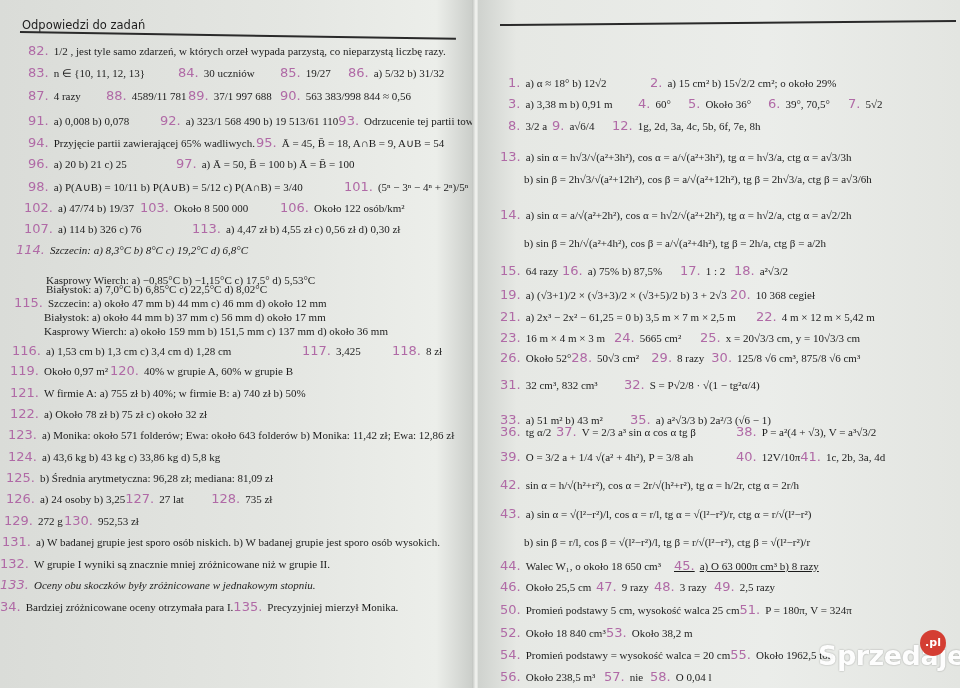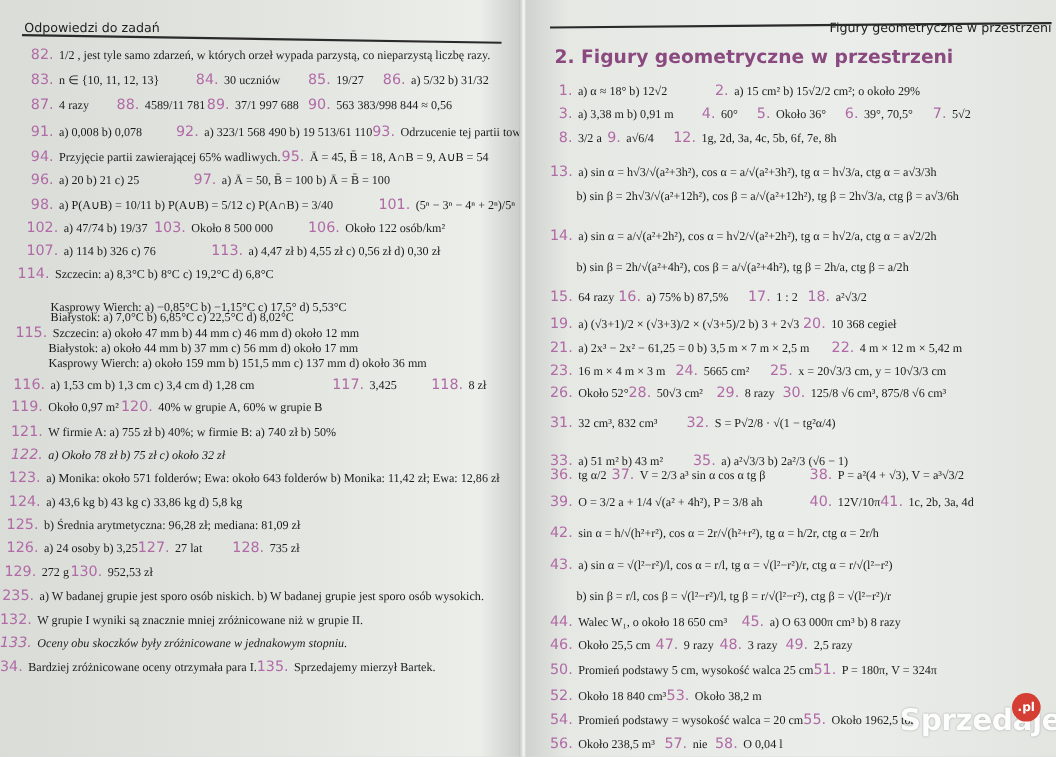--- a/index.html
+++ b/index.html
@@ -73,69 +73,67 @@
   <div id="left-lines">
       <div class="line" style="top: 44px; left: 28px;"><span class="item" style="margin-right: 10px;"><span class="num">82.</span><span class="txt">1/2 , jest tyle samo zdarzeń, w których orzeł wypada parzystą, co nieparzystą liczbę razy.</span></span></div>
       <div class="line" style="top: 66px; left: 28px;"><span class="item" style="min-width: 150px; margin-right: 0px;"><span class="num">83.</span><span class="txt">n ∈ {10, 11, 12, 13}</span></span><span class="item" style="min-width: 102px; margin-right: 0px;"><span class="num">84.</span><span class="txt">30 uczniów</span></span><span class="item" style="min-width: 68px; margin-right: 0px;"><span class="num">85.</span><span class="txt">19/27</span></span><span class="item" style="margin-right: 10px;"><span class="num">86.</span><span class="txt">a) 5/32     b) 31/32</span></span></div>
       <div class="line" style="top: 89px; left: 28px;"><span class="item" style="min-width: 78px; margin-right: 0px;"><span class="num">87.</span><span class="txt">4 razy</span></span><span class="item" style="min-width: 82px; margin-right: 0px;"><span class="num">88.</span><span class="txt">4589/11 781</span></span><span class="item" style="min-width: 92px; margin-right: 0px;"><span class="num">89.</span><span class="txt">37/1 997 688</span></span><span class="item" style="margin-right: 10px;"><span class="num">90.</span><span class="txt">563 383/998 844 ≈ 0,56</span></span></div>
       <div class="line" style="top: 114px; left: 28px;"><span class="item" style="min-width: 132px; margin-right: 0px;"><span class="num">91.</span><span class="txt">a) 0,008     b) 0,078</span></span><span class="item" style="min-width: 160px; margin-right: 0px;"><span class="num">92.</span><span class="txt">a) 323/1 568 490     b) 19 513/61 110</span></span><span class="item" style="margin-right: 10px;"><span class="num">93.</span><span class="txt">Odrzucenie tej partii towaru.</span></span></div>
       <div class="line" style="top: 136px; left: 28px;"><span class="item" style="min-width: 228px; margin-right: 0px;"><span class="num">94.</span><span class="txt">Przyjęcie partii zawierającej 65% wadliwych.</span></span><span class="item" style="margin-right: 10px;"><span class="num">95.</span><span class="txt">Ā = 45, B̄ = 18, A∩B = 9, A∪B = 54</span></span></div>
       <div class="line" style="top: 157px; left: 28px;"><span class="item" style="min-width: 148px; margin-right: 0px;"><span class="num">96.</span><span class="txt">a) 20     b) 21     c) 25</span></span><span class="item" style="margin-right: 10px;"><span class="num">97.</span><span class="txt">a) Ā = 50, B̄ = 100     b) Ā = B̄ = 100</span></span></div>
       <div class="line" style="top: 180px; left: 28px;"><span class="item" style="min-width: 316px; margin-right: 0px;"><span class="num">98.</span><span class="txt">a) P(A∪B) = 10/11    b) P(A∪B) = 5/12    c) P(A∩B) = 3/40</span></span><span class="item" style="margin-right: 10px;"><span class="num">101.</span><span class="txt">(5ⁿ − 3ⁿ − 4ⁿ + 2ⁿ)/5ⁿ</span></span></div>
       <div class="line" style="top: 201px; left: 24px;"><span class="item" style="min-width: 116px; margin-right: 0px;"><span class="num">102.</span><span class="txt">a) 47/74     b) 19/37</span></span><span class="item" style="min-width: 140px; margin-right: 0px;"><span class="num">103.</span><span class="txt">Około 8 500 000</span></span><span class="item" style="margin-right: 10px;"><span class="num">106.</span><span class="txt">Około 122 osób/km²</span></span></div>
       <div class="line" style="top: 222px; left: 24px;"><span class="item" style="min-width: 168px; margin-right: 0px;"><span class="num">107.</span><span class="txt">a) 114     b) 326     c) 76</span></span><span class="item" style="margin-right: 10px;"><span class="num">113.</span><span class="txt">a) 4,47 zł     b) 4,55 zł     c) 0,56 zł     d) 0,30 zł</span></span></div>
-      <div class="line" style="top: 243px; left: 16px;"><span class="item" style="margin-right: 10px;"><span class="num">114.</span><span class="txt">Szczecin:  a) 8,3°C     b) 8°C     c) 19,2°C     d) 6,8°C</span></span></div>
+      <div class="line" style="top: 243px; left: 16px; font-style: italic;"><span class="item" style="margin-right: 10px;"><span class="num">114.</span><span class="txt">Szczecin:  a) 8,3°C     b) 8°C     c) 19,2°C     d) 6,8°C</span></span></div>
       <div class="line" style="top: 258px; left: 46px;"><span class="item" style="margin-right: 10px; margin-top: 24px;"><span class="txt">Białystok:  a) 7,0°C     b) 6,85°C   c) 22,5°C     d) 8,02°C</span></span></div>
       <div class="line" style="top: 273px; left: 46px;"><span class="item" style="margin-right: 10px;"><span class="txt">Kasprowy Wierch:  a) −0,85°C     b) −1,15°C     c) 17,5°   d) 5,53°C</span></span></div>
       <div class="line" style="top: 296px; left: 14px;"><span class="item" style="margin-right: 10px;"><span class="num">115.</span><span class="txt">Szczecin:  a) około 47 mm     b) 44 mm     c) 46 mm     d) około 12 mm</span></span></div>
       <div class="line" style="top: 310px; left: 44px;"><span class="item" style="margin-right: 10px;"><span class="txt">Białystok:  a) około 44 mm     b) 37 mm     c) 56 mm     d) około 17 mm</span></span></div>
       <div class="line" style="top: 324px; left: 44px;"><span class="item" style="margin-right: 10px;"><span class="txt">Kasprowy Wierch:  a) około 159 mm     b) 151,5 mm     c) 137 mm     d) około 36 mm</span></span></div>
       <div class="line" style="top: 344px; left: 12px;"><span class="item" style="min-width: 290px; margin-right: 0px;"><span class="num">116.</span><span class="txt">a) 1,53 cm     b) 1,3 cm     c) 3,4 cm     d) 1,28 cm</span></span><span class="item" style="min-width: 90px; margin-right: 0px;"><span class="num">117.</span><span class="txt">3,425</span></span><span class="item" style="margin-right: 10px;"><span class="num">118.</span><span class="txt">8 zł</span></span></div>
       <div class="line" style="top: 364px; left: 10px;"><span class="item" style="min-width: 100px; margin-right: 0px;"><span class="num">119.</span><span class="txt">Około 0,97 m²</span></span><span class="item" style="margin-right: 10px;"><span class="num">120.</span><span class="txt">40% w grupie A, 60% w grupie B</span></span></div>
       <div class="line" style="top: 386px; left: 10px;"><span class="item" style="margin-right: 10px;"><span class="num">121.</span><span class="txt">W firmie A:  a) 755 zł     b) 40%;     w firmie B:  a) 740 zł     b) 50%</span></span></div>
-      <div class="line" style="top: 407px; left: 10px;"><span class="item" style="margin-right: 10px; font-style: italic;"><span class="num">122.</span><span class="txt">a) Około 78 zł     b) 75 zł     c) około 32 zł</span></span></div>
+      <div class="line" style="top: 407px; left: 10px;"><span class="item" style="margin-right: 10px;"><span class="num">122.</span><span class="txt">a) Około 78 zł     b) 75 zł     c) około 32 zł</span></span></div>
       <div class="line" style="top: 428px; left: 8px; text-decoration: underline;"><span class="item" style="margin-right: 10px;"><span class="num">123.</span><span class="txt">a) Monika: około 571 folderów;     Ewa: około 643 folderów     b) Monika: 11,42 zł;     Ewa: 12,86 zł</span></span></div>
       <div class="line" style="top: 450px; left: 8px;"><span class="item" style="margin-right: 10px;"><span class="num">124.</span><span class="txt">a) 43,6 kg     b) 43 kg     c) 33,86 kg     d) 5,8 kg</span></span></div>
       <div class="line" style="top: 471px; left: 6px;"><span class="item" style="margin-right: 10px;"><span class="num">125.</span><span class="txt">b) Średnia arytmetyczna: 96,28 zł; mediana: 81,09 zł</span></span></div>
       <div class="line" style="top: 492px; left: 6px;"><span class="item" style="min-width: 118px; margin-right: 0px;"><span class="num">126.</span><span class="txt">a) 24 osoby     b) 3,25</span></span><span class="item" style="min-width: 86px; margin-right: 0px;"><span class="num">127.</span><span class="txt">27 lat</span></span><span class="item" style="margin-right: 10px;"><span class="num">128.</span><span class="txt">735 zł</span></span></div>
       <div class="line" style="top: 514px; left: 4px;"><span class="item" style="min-width: 60px; margin-right: 0px;"><span class="num">129.</span><span class="txt">272 g</span></span><span class="item" style="margin-right: 0;"><span class="num">130.</span><span class="txt">952,53 zł</span></span></div>
-      <div class="line" style="top: 535px; left: 2px;"><span class="item" style="margin-right: 10px;"><span class="num">235.</span><span class="txt">a) W badanej grupie jest sporo osób niskich.     b) W badanej grupie jest sporo osób wysokich.</span></span></div>
+      <div class="line" style="top: 535px; left: 2px;"><span class="item" style="margin-right: 10px;"><span class="num">131.</span><span class="txt">a) W badanej grupie jest sporo osób niskich.     b) W badanej grupie jest sporo osób wysokich.</span></span></div>
       <div class="line" style="top: 557px; left: 0px;"><span class="item" style="margin-right: 10px;"><span class="num">132.</span><span class="txt">W grupie I wyniki są znacznie mniej zróżnicowane niż w grupie II.</span></span></div>
       <div class="line" style="top: 578px; left: 0px;"><span class="item" style="margin-right: 10px; font-style: italic;"><span class="num">133.</span><span class="txt">Oceny obu skoczków były zróżnicowane w jednakowym stopniu.</span></span></div>
-      <div class="line" style="top: 600px; left: 0px;"><span class="item" style="min-width: 230px; margin-right: 0px;"><span class="num">34.</span><span class="txt">Bardziej zróżnicowane oceny otrzymała para I.</span></span><span class="item" style="margin-right: 10px;"><span class="num">135.</span><span class="txt">Sprzedajemy mierzył Bartek.</span></span></div>
+      <div class="line" style="top: 600px; left: 0px;"><span class="item" style="min-width: 230px; margin-right: 0px;"><span class="num">34.</span><span class="txt">Bardziej zróżnicowane oceny otrzymała para I.</span></span><span class="item" style="margin-right: 10px;"><span class="num">135.</span><span class="txt">Precyzyjniej mierzył Monika.</span></span></div>
     </div>
 </div>
 
 <div class="gutter"></div>
 
 <div class="page right">
-  <div class="running-head r">Figury geometryczne w przestrzeni</div>
   <div class="rule r"></div>
-  <div class="chapter-title">2. Figury geometryczne w przestrzeni</div>
   <div id="right-lines">
       <div class="line" style="top: 76px; left: 30px;"><span class="item" style="min-width: 142px; margin-right: 0px;"><span class="num">1.</span><span class="txt">a) α ≈ 18°     b) 12√2</span></span><span class="item" style="margin-right: 10px;"><span class="num">2.</span><span class="txt">a) 15 cm²     b) 15√2/2 cm²;  o około 29%</span></span></div>
       <div class="line" style="top: 97px; left: 30px;"><span class="item" style="min-width: 130px; margin-right: 0px;"><span class="num">3.</span><span class="txt">a) 3,38 m     b) 0,91 m</span></span><span class="item" style="min-width: 50px; margin-right: 0px;"><span class="num">4.</span><span class="txt">60°</span></span><span class="item" style="min-width: 80px; margin-right: 0px;"><span class="num">5.</span><span class="txt">Około 36°</span></span><span class="item" style="min-width: 80px; margin-right: 0px;"><span class="num">6.</span><span class="txt">39°, 70,5°</span></span><span class="item" style="margin-right: 10px;"><span class="num">7.</span><span class="txt">5√2</span></span></div>
       <div class="line" style="top: 119px; left: 30px;"><span class="item" style="min-width: 44px; margin-right: 0px;"><span class="num">8.</span><span class="txt">3/2 a</span></span><span class="item" style="min-width: 60px; margin-right: 0px;"><span class="num">9.</span><span class="txt">a√6/4</span></span><span class="item" style="margin-right: 10px;"><span class="num">12.</span><span class="txt">1g, 2d, 3a, 4c, 5b, 6f, 7e, 8h</span></span></div>
       <div class="line" style="top: 150px; left: 22px;"><span class="item" style="margin-right: 10px;"><span class="num">13.</span><span class="txt">a) sin α = h√3/√(a²+3h²),   cos α = a/√(a²+3h²),   tg α = h√3/a,   ctg α = a√3/3h</span></span></div>
       <div class="line" style="top: 172px; left: 46px;"><span class="item" style="margin-right: 10px;"><span class="txt">b) sin β = 2h√3/√(a²+12h²),   cos β = a/√(a²+12h²),   tg β = 2h√3/a,   ctg β = a√3/6h</span></span></div>
       <div class="line" style="top: 208px; left: 22px;"><span class="item" style="margin-right: 10px;"><span class="num">14.</span><span class="txt">a) sin α = a/√(a²+2h²),   cos α = h√2/√(a²+2h²),   tg α = h√2/a,   ctg α = a√2/2h</span></span></div>
       <div class="line" style="top: 236px; left: 46px;"><span class="item" style="margin-right: 10px;"><span class="txt">b) sin β = 2h/√(a²+4h²),   cos β = a/√(a²+4h²),   tg β = 2h/a,   ctg β = a/2h</span></span></div>
       <div class="line" style="top: 264px; left: 22px;"><span class="item" style="min-width: 62px; margin-right: 0px;"><span class="num">15.</span><span class="txt">64 razy</span></span><span class="item" style="min-width: 118px; margin-right: 0px;"><span class="num">16.</span><span class="txt">a) 75%     b) 87,5%</span></span><span class="item" style="min-width: 54px; margin-right: 0px;"><span class="num">17.</span><span class="txt">1 : 2</span></span><span class="item" style="margin-right: 10px;"><span class="num">18.</span><span class="txt">a²√3/2</span></span></div>
       <div class="line" style="top: 288px; left: 22px;"><span class="item" style="min-width: 230px; margin-right: 0px;"><span class="num">19.</span><span class="txt">a) (√3+1)/2 × (√3+3)/2 × (√3+5)/2     b) 3 + 2√3</span></span><span class="item" style="margin-right: 10px;"><span class="num">20.</span><span class="txt">10 368 cegieł</span></span></div>
       <div class="line" style="top: 310px; left: 22px;"><span class="item" style="min-width: 256px; margin-right: 0px;"><span class="num">21.</span><span class="txt">a) 2x³ − 2x² − 61,25 = 0    b) 3,5 m × 7 m × 2,5 m</span></span><span class="item" style="margin-right: 10px;"><span class="num">22.</span><span class="txt">4 m × 12 m × 5,42 m</span></span></div>
       <div class="line" style="top: 331px; left: 22px;"><span class="item" style="min-width: 114px; margin-right: 0px;"><span class="num">23.</span><span class="txt">16 m × 4 m × 3 m</span></span><span class="item" style="min-width: 86px; margin-right: 0px;"><span class="num">24.</span><span class="txt">5665 cm²</span></span><span class="item" style="margin-right: 10px;"><span class="num">25.</span><span class="txt">x = 20√3/3 cm,   y = 10√3/3 cm</span></span></div>
       <div class="line" style="top: 351px; left: 22px;"><span class="item" style="min-width: 70px; margin-right: 0px;"><span class="num">26.</span><span class="txt">Około 52°</span></span><span class="item" style="min-width: 80px; margin-right: 0px;"><span class="num">28.</span><span class="txt">50√3 cm²</span></span><span class="item" style="min-width: 60px; margin-right: 0px;"><span class="num">29.</span><span class="txt">8 razy</span></span><span class="item" style="margin-right: 10px;"><span class="num">30.</span><span class="txt">125/8 √6 cm³,   875/8 √6 cm³</span></span></div>
       <div class="line" style="top: 378px; left: 22px;"><span class="item" style="min-width: 124px; margin-right: 0px;"><span class="num">31.</span><span class="txt">32 cm³,   832 cm³</span></span><span class="item" style="margin-right: 10px;"><span class="num">32.</span><span class="txt">S = P√2/8 · √(1 − tg²α/4)</span></span></div>
       <div class="line" style="top: 413px; left: 22px;"><span class="item" style="min-width: 130px; margin-right: 0px;"><span class="num">33.</span><span class="txt">a) 51 m²     b) 43 m²</span></span><span class="item" style="margin-right: 10px;"><span class="num">35.</span><span class="txt">a) a²√3/3     b) 2a²/3 (√6 − 1)</span></span></div>
       <div class="line" style="top: 425px; left: 22px;"><span class="item" style="min-width: 56px; margin-right: 0px;"><span class="num">36.</span><span class="txt">tg α/2</span></span><span class="item" style="min-width: 180px; margin-right: 0px;"><span class="num">37.</span><span class="txt">V = 2/3 a³ sin α cos α tg β</span></span><span class="item" style="margin-right: 10px;"><span class="num">38.</span><span class="txt">P = a²(4 + √3),     V = a³√3/2</span></span></div>
       <div class="line" style="top: 450px; left: 22px;"><span class="item" style="min-width: 236px; margin-right: 0px;"><span class="num">39.</span><span class="txt">O = 3/2 a + 1/4 √(a² + 4h²),     P = 3/8 ah</span></span><span class="item" style="min-width: 60px; margin-right: 0px;"><span class="num">40.</span><span class="txt">12V/10π</span></span><span class="item" style="margin-right: 10px;"><span class="num">41.</span><span class="txt">1c,  2b,  3a,  4d</span></span></div>
       <div class="line" style="top: 478px; left: 22px;"><span class="item" style="margin-right: 10px;"><span class="num">42.</span><span class="txt">sin α = h/√(h²+r²),     cos α = 2r/√(h²+r²),     tg α = h/2r,     ctg α = 2r/h</span></span></div>
       <div class="line" style="top: 507px; left: 22px;"><span class="item" style="margin-right: 10px;"><span class="num">43.</span><span class="txt">a) sin α = √(l²−r²)/l,     cos α = r/l,     tg α = √(l²−r²)/r,     ctg α = r/√(l²−r²)</span></span></div>
       <div class="line" style="top: 535px; left: 46px;"><span class="item" style="margin-right: 10px;"><span class="txt">b) sin β = r/l,     cos β = √(l²−r²)/l,     tg β = r/√(l²−r²),     ctg β = √(l²−r²)/r</span></span></div>
-      <div class="line" style="top: 559px; left: 22px;"><span class="item" style="min-width: 174px; margin-right: 0px;"><span class="num">44.</span><span class="txt">Walec W₁,  o około 18 650 cm³</span></span><span class="item" style="margin-right: 24px;"><span class="num">45.</span><span class="txt">a) O 63 000π cm³     b) 8 razy</span></span></div>
+      <div class="line" style="top: 559px; left: 22px;"><span class="item" style="min-width: 174px; margin-right: 0px;"><span class="num">44.</span><span class="txt">Walec W₁,  o około 18 650 cm³</span></span><span class="item" style="margin-right: 24px; text-decoration: underline;"><span class="num">45.</span><span class="txt">a) O 63 000π cm³     b) 8 razy</span></span></div>
       <div class="line" style="top: 580px; left: 22px;"><span class="item" style="min-width: 96px; margin-right: 0px;"><span class="num">46.</span><span class="txt">Około 25,5 cm</span></span><span class="item" style="min-width: 58px; margin-right: 0px;"><span class="num">47.</span><span class="txt">9 razy</span></span><span class="item" style="min-width: 60px; margin-right: 0px;"><span class="num">48.</span><span class="txt">3 razy</span></span><span class="item" style="margin-right: 10px;"><span class="num">49.</span><span class="txt">2,5 razy</span></span></div>
       <div class="line" style="top: 603px; left: 22px; text-align: center;"><span class="item" style="min-width: 232px; margin-right: 0px;"><span class="num">50.</span><span class="txt">Promień podstawy 5 cm, wysokość walca 25 cm</span></span><span class="item" style="margin-right: 10px;"><span class="num">51.</span><span class="txt">P = 180π,  V = 324π</span></span></div>
       <div class="line" style="top: 626px; left: 22px;"><span class="item" style="min-width: 106px; margin-right: 0px;"><span class="num">52.</span><span class="txt">Około 18 840 cm³</span></span><span class="item" style="margin-right: 10px;"><span class="num">53.</span><span class="txt">Około 38,2 m</span></span></div>
       <div class="line" style="top: 648px; left: 22px;"><span class="item" style="min-width: 230px; margin-right: 0px;"><span class="num">54.</span><span class="txt">Promień podstawy = wysokość walca = 20 cm</span></span><span class="item" style="margin-right: 10px;"><span class="num">55.</span><span class="txt">Około 1962,5 ton</span></span></div>
       <div class="line" style="top: 670px; left: 22px;"><span class="item" style="min-width: 104px; margin-right: 0px;"><span class="num">56.</span><span class="txt">Około 238,5 m³</span></span><span class="item" style="min-width: 46px; margin-right: 0px;"><span class="num">57.</span><span class="txt">nie</span></span><span class="item" style="margin-right: 10px;"><span class="num">58.</span><span class="txt">O 0,04 l</span></span></div>
     </div>
 </div>
 
 <div class="watermark">Sprzedajemy</div>
 <div class="wm-badge">.pl</div>

